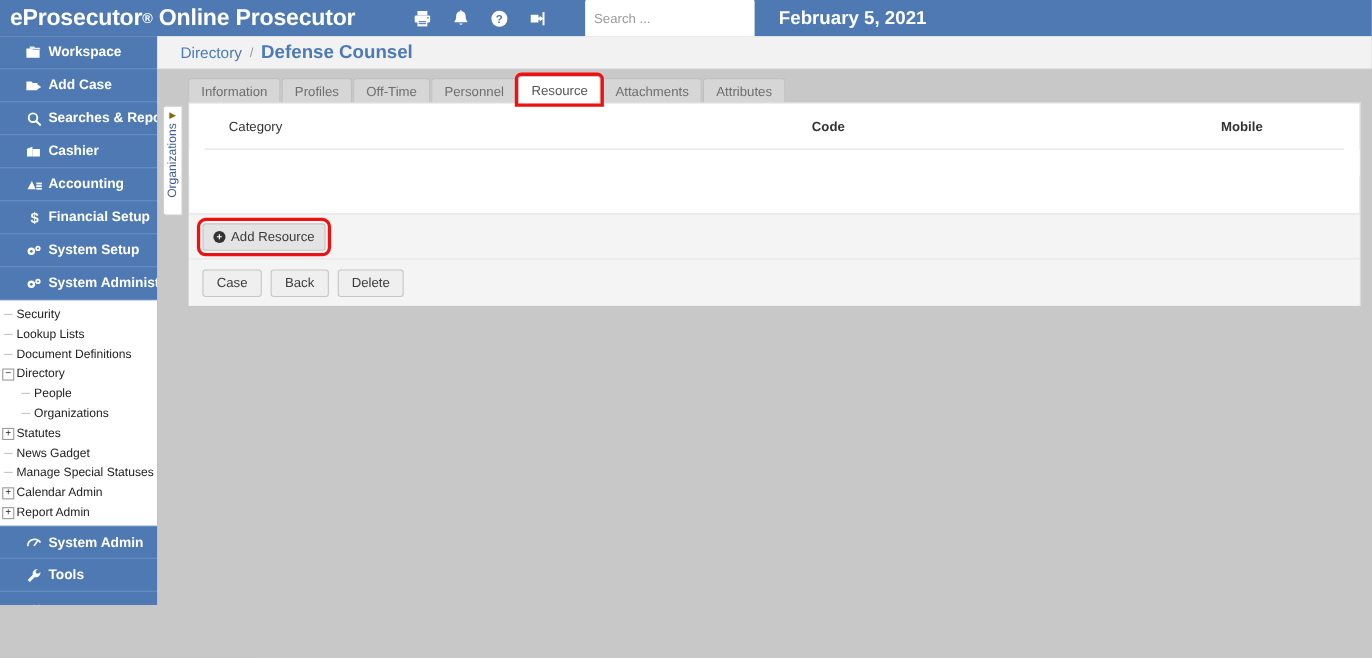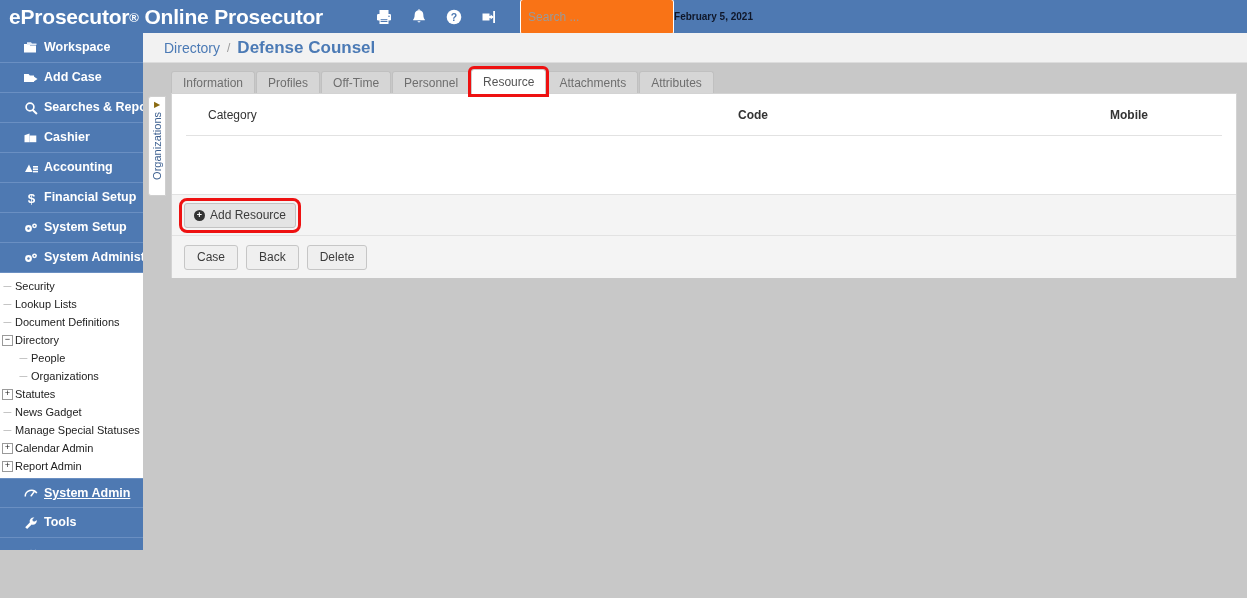--- a/index.html
+++ b/index.html
@@ -31,34 +31,35 @@
     display: flex; align-items: center; gap: 17px;
     margin-left: 52px;
   }
   .topicon {
     width: 18px; height: 18px;
     display: flex; align-items: center; justify-content: center;
     cursor: pointer;
   }
   .topicon svg { display: block; }
   #searchbox {
-    margin-left: 22px;
+    margin-left: 34px;
     width: 154px; height: 36px;
-    background: #f97316;
+    background: #ffffff;
     border: 1px solid #fff;
     border-radius: 3px;
     font-size: 12px;
     color: #333;
     padding: 0 7px;
     font-family: "Liberation Sans", sans-serif;
     outline: none;
   }
   #searchbox::placeholder { color: #9a9a9a; }
   #datelabel {
-    color: #0f172a; font-size: 10px; font-weight: bold;
+    margin-left: 22px;
+    color: #ffffff; font-size: 17px; font-weight: bold;
     white-space: nowrap;
   }
 
   
   #sidebar {
     position: absolute; left: 0; top: 33px;
     width: 143px; height: 517px;
     background: #4e79b2;
     overflow: hidden;
   }
@@ -436,21 +437,21 @@
     <div class="treerow">
         <span class="tgl box">+</span>
         <span class="tlabel">Calendar Admin</span>
       </div>
     <div class="treerow">
         <span class="tgl box">+</span>
         <span class="tlabel">Report Admin</span>
       </div>
   </div>
 
-  <div class="navitem" style="border-top:1px solid #6a8fc2;text-decoration:underline;">
+  <div class="navitem" style="border-top:1px solid #6a8fc2;">
     <span class="navicon">
       <svg width="17" height="14" viewBox="0 0 17 14">
           <path d="M2.2 10.5a6.3 6.3 0 0 1 11.6-3.3" fill="none" stroke="#fff" stroke-width="1.5"></path>
           <path d="M8.2 9.8 11.4 5.4" stroke="#fff" stroke-width="1.5" stroke-linecap="round"></path>
         </svg>
     </span>
     <span class="navlabel">System Admin</span>
   </div>
 
   <div class="navitem">

